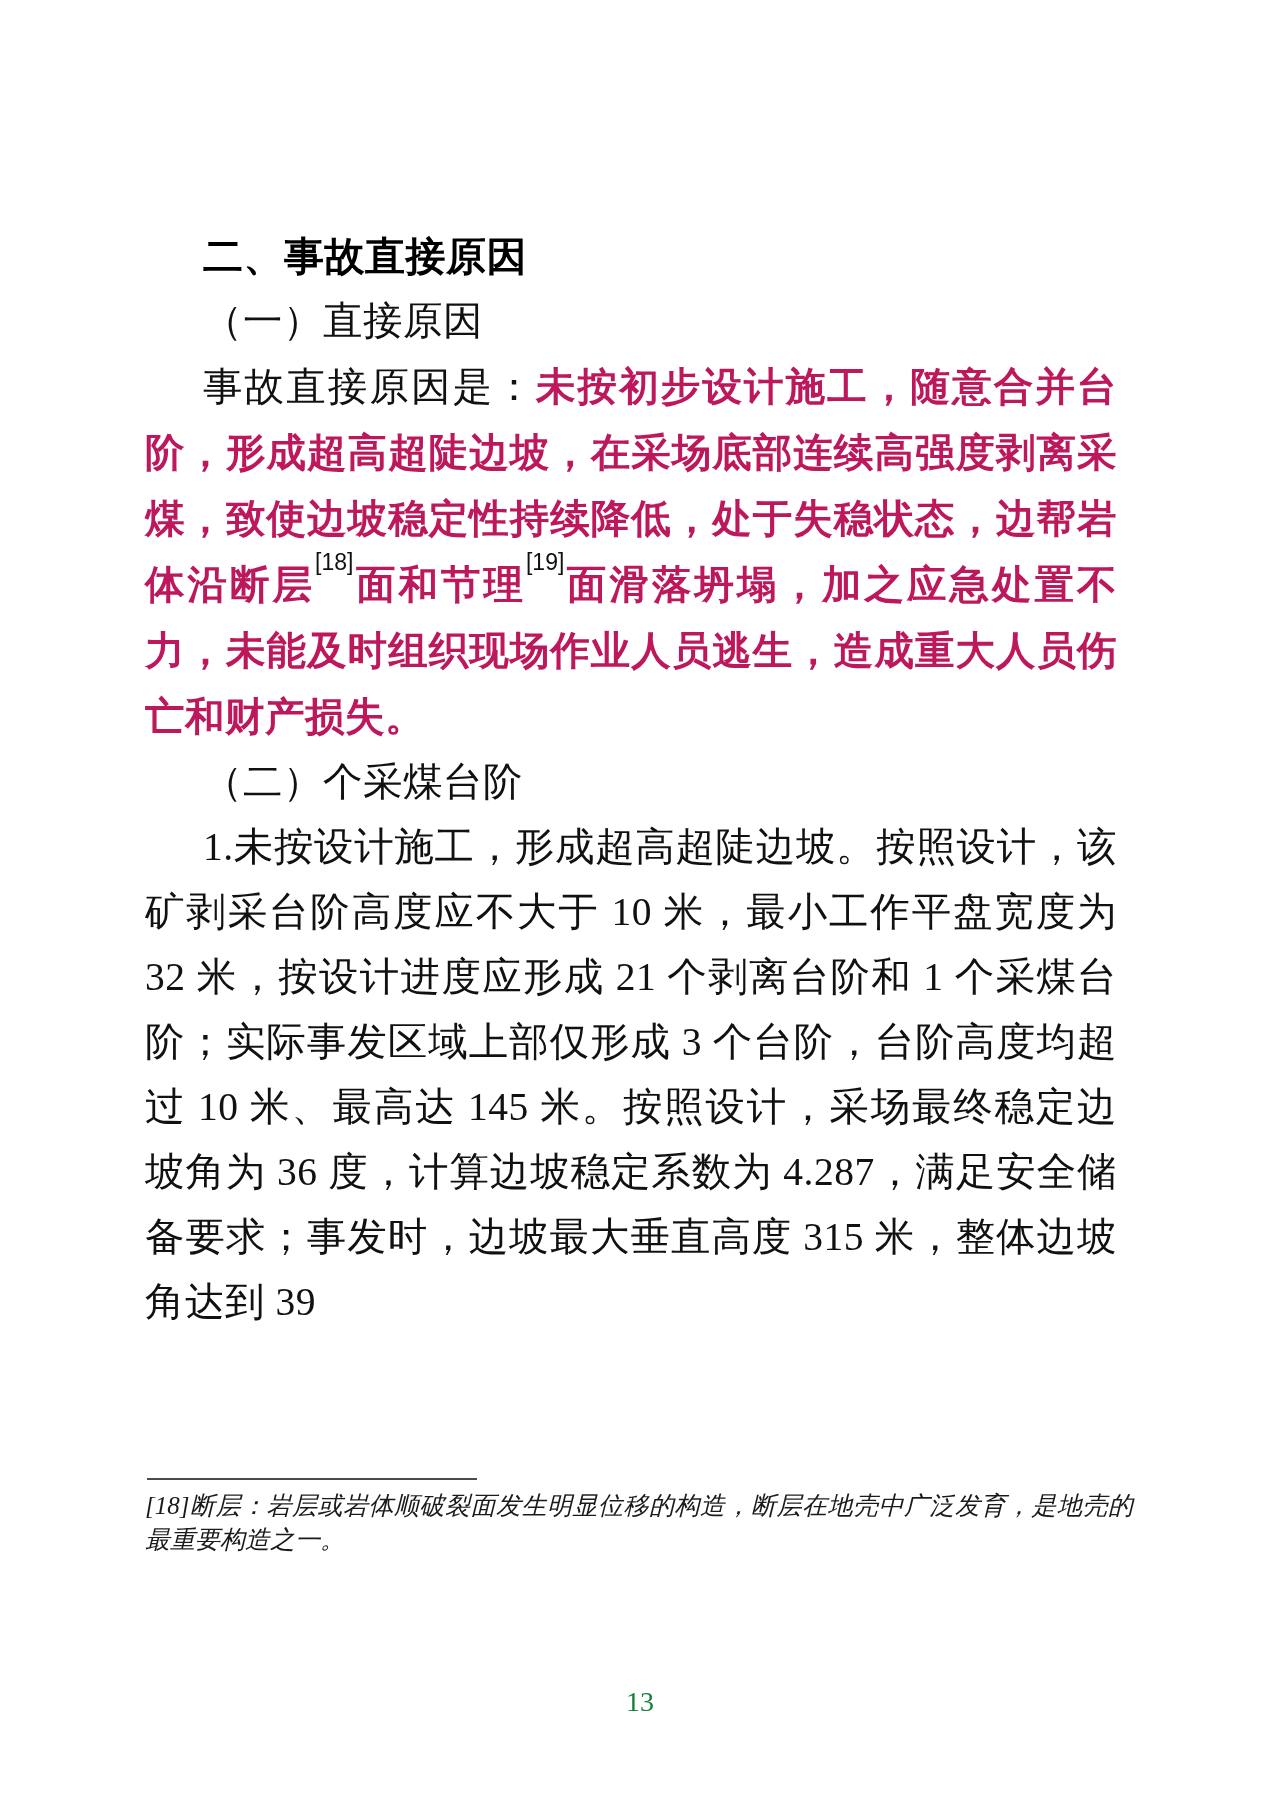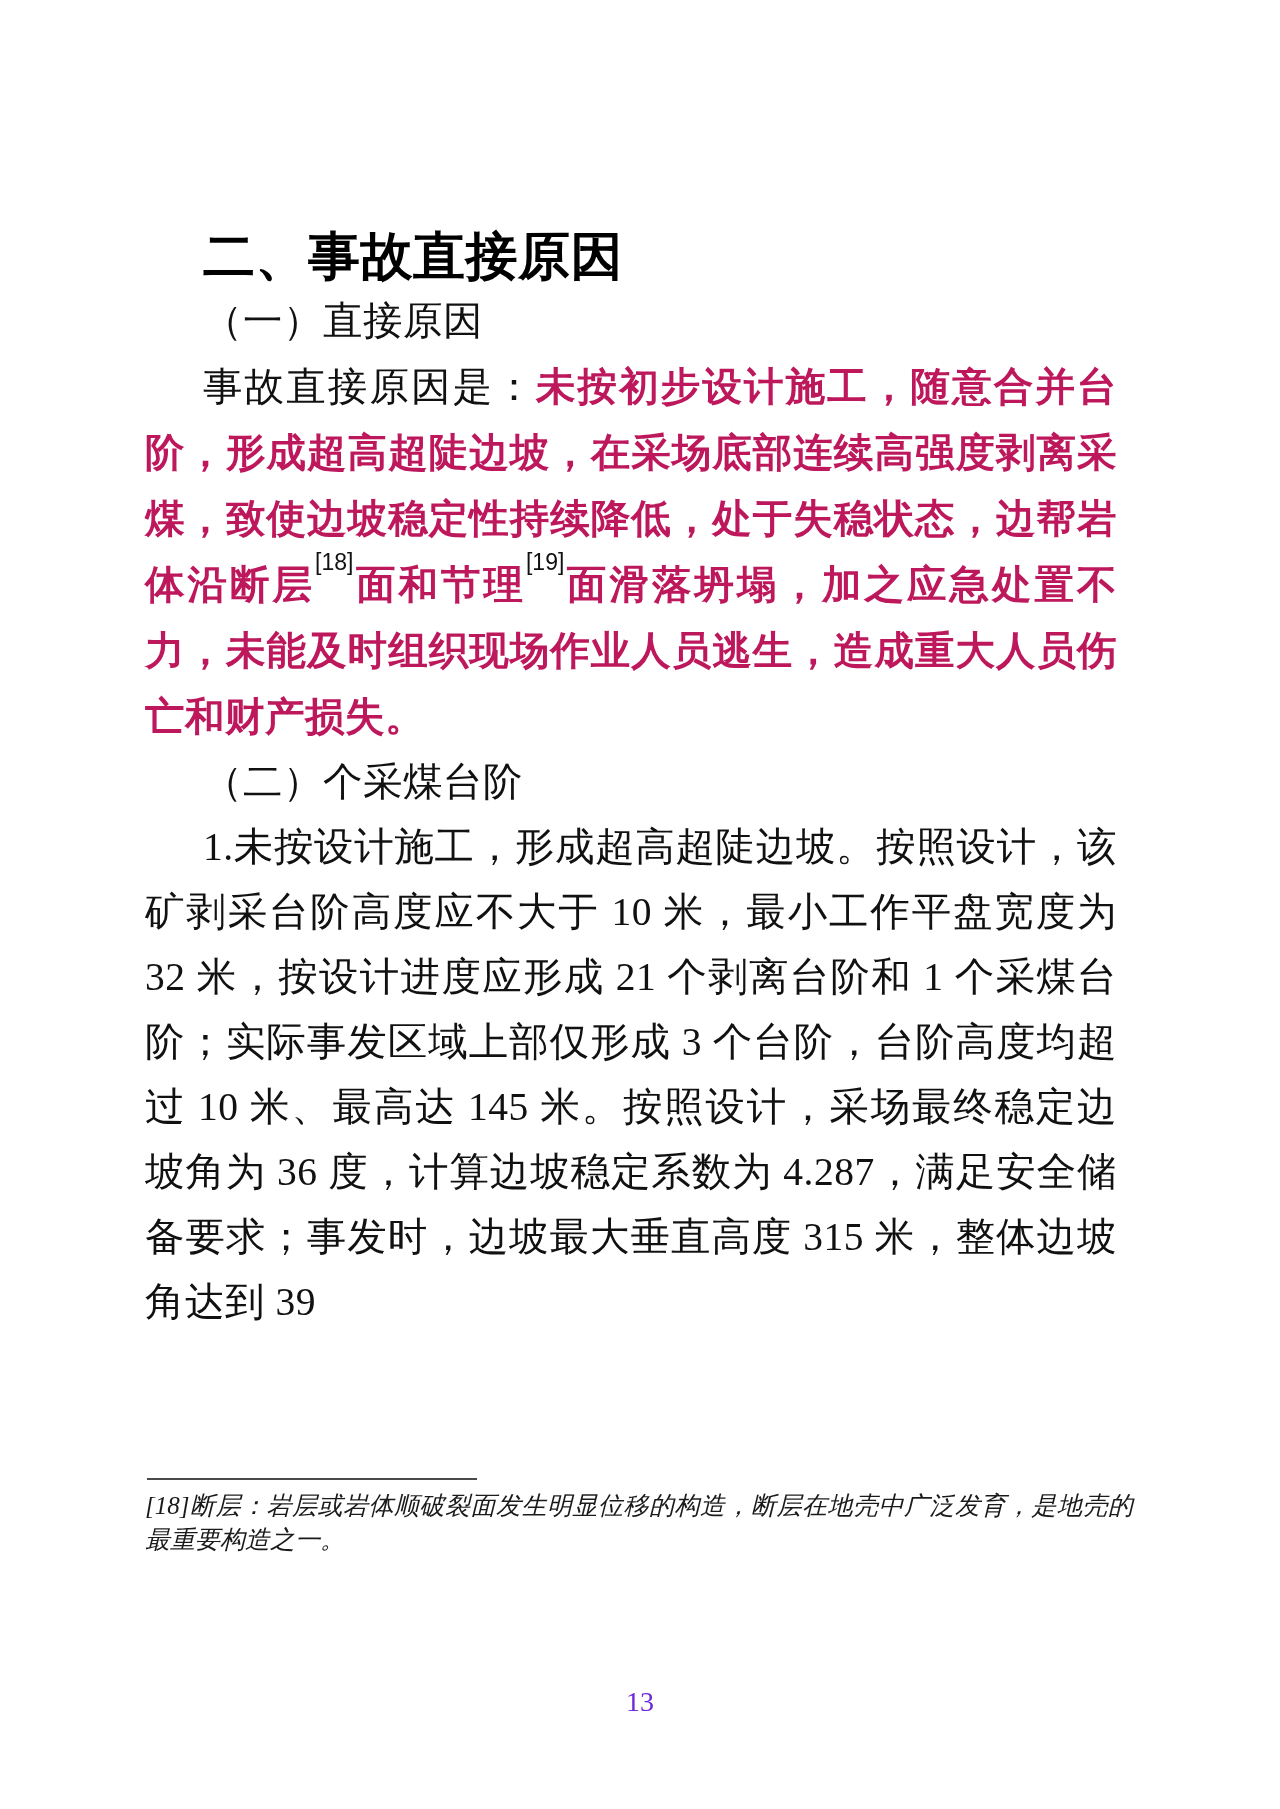--- a/index.html
+++ b/index.html
@@ -31,21 +31,21 @@
     margin: 0;
     text-indent: 58px;
   }
   .para-extent, .para-analysis, .lead-text {
     font-family: "Liberation Serif", "DejaVu Serif", serif;
     font-weight: 400;
   }
   .section-heading {
     margin: 0;
     text-indent: 58px;
-    font-size: 52px;
+    font-size: 40px;
     line-height: 65px;
     font-family: "Liberation Sans", "DejaVu Sans", sans-serif;
     font-weight: 700;
     color: #000000;
     text-align: left;
   }
   .subheading {
     font-family: "Liberation Serif", "DejaVu Serif", serif;
     font-weight: 400;
     text-align: left;
@@ -86,21 +86,21 @@
     margin: 0;
   }
   .page-number {
     position: absolute;
     top: 1684px;
     left: 0;
     width: 100%;
     text-align: center;
     font-size: 28px;
     line-height: 36px;
-    color: #6d28d9;
+    color: #15803d;
     font-family: "Liberation Serif", "DejaVu Serif", serif;
   }
 </style>
 </head>
 <body>
 
 <div class="page">
 
   <div class="content">
     <p class="section-heading">二、事故直接原因</p>

